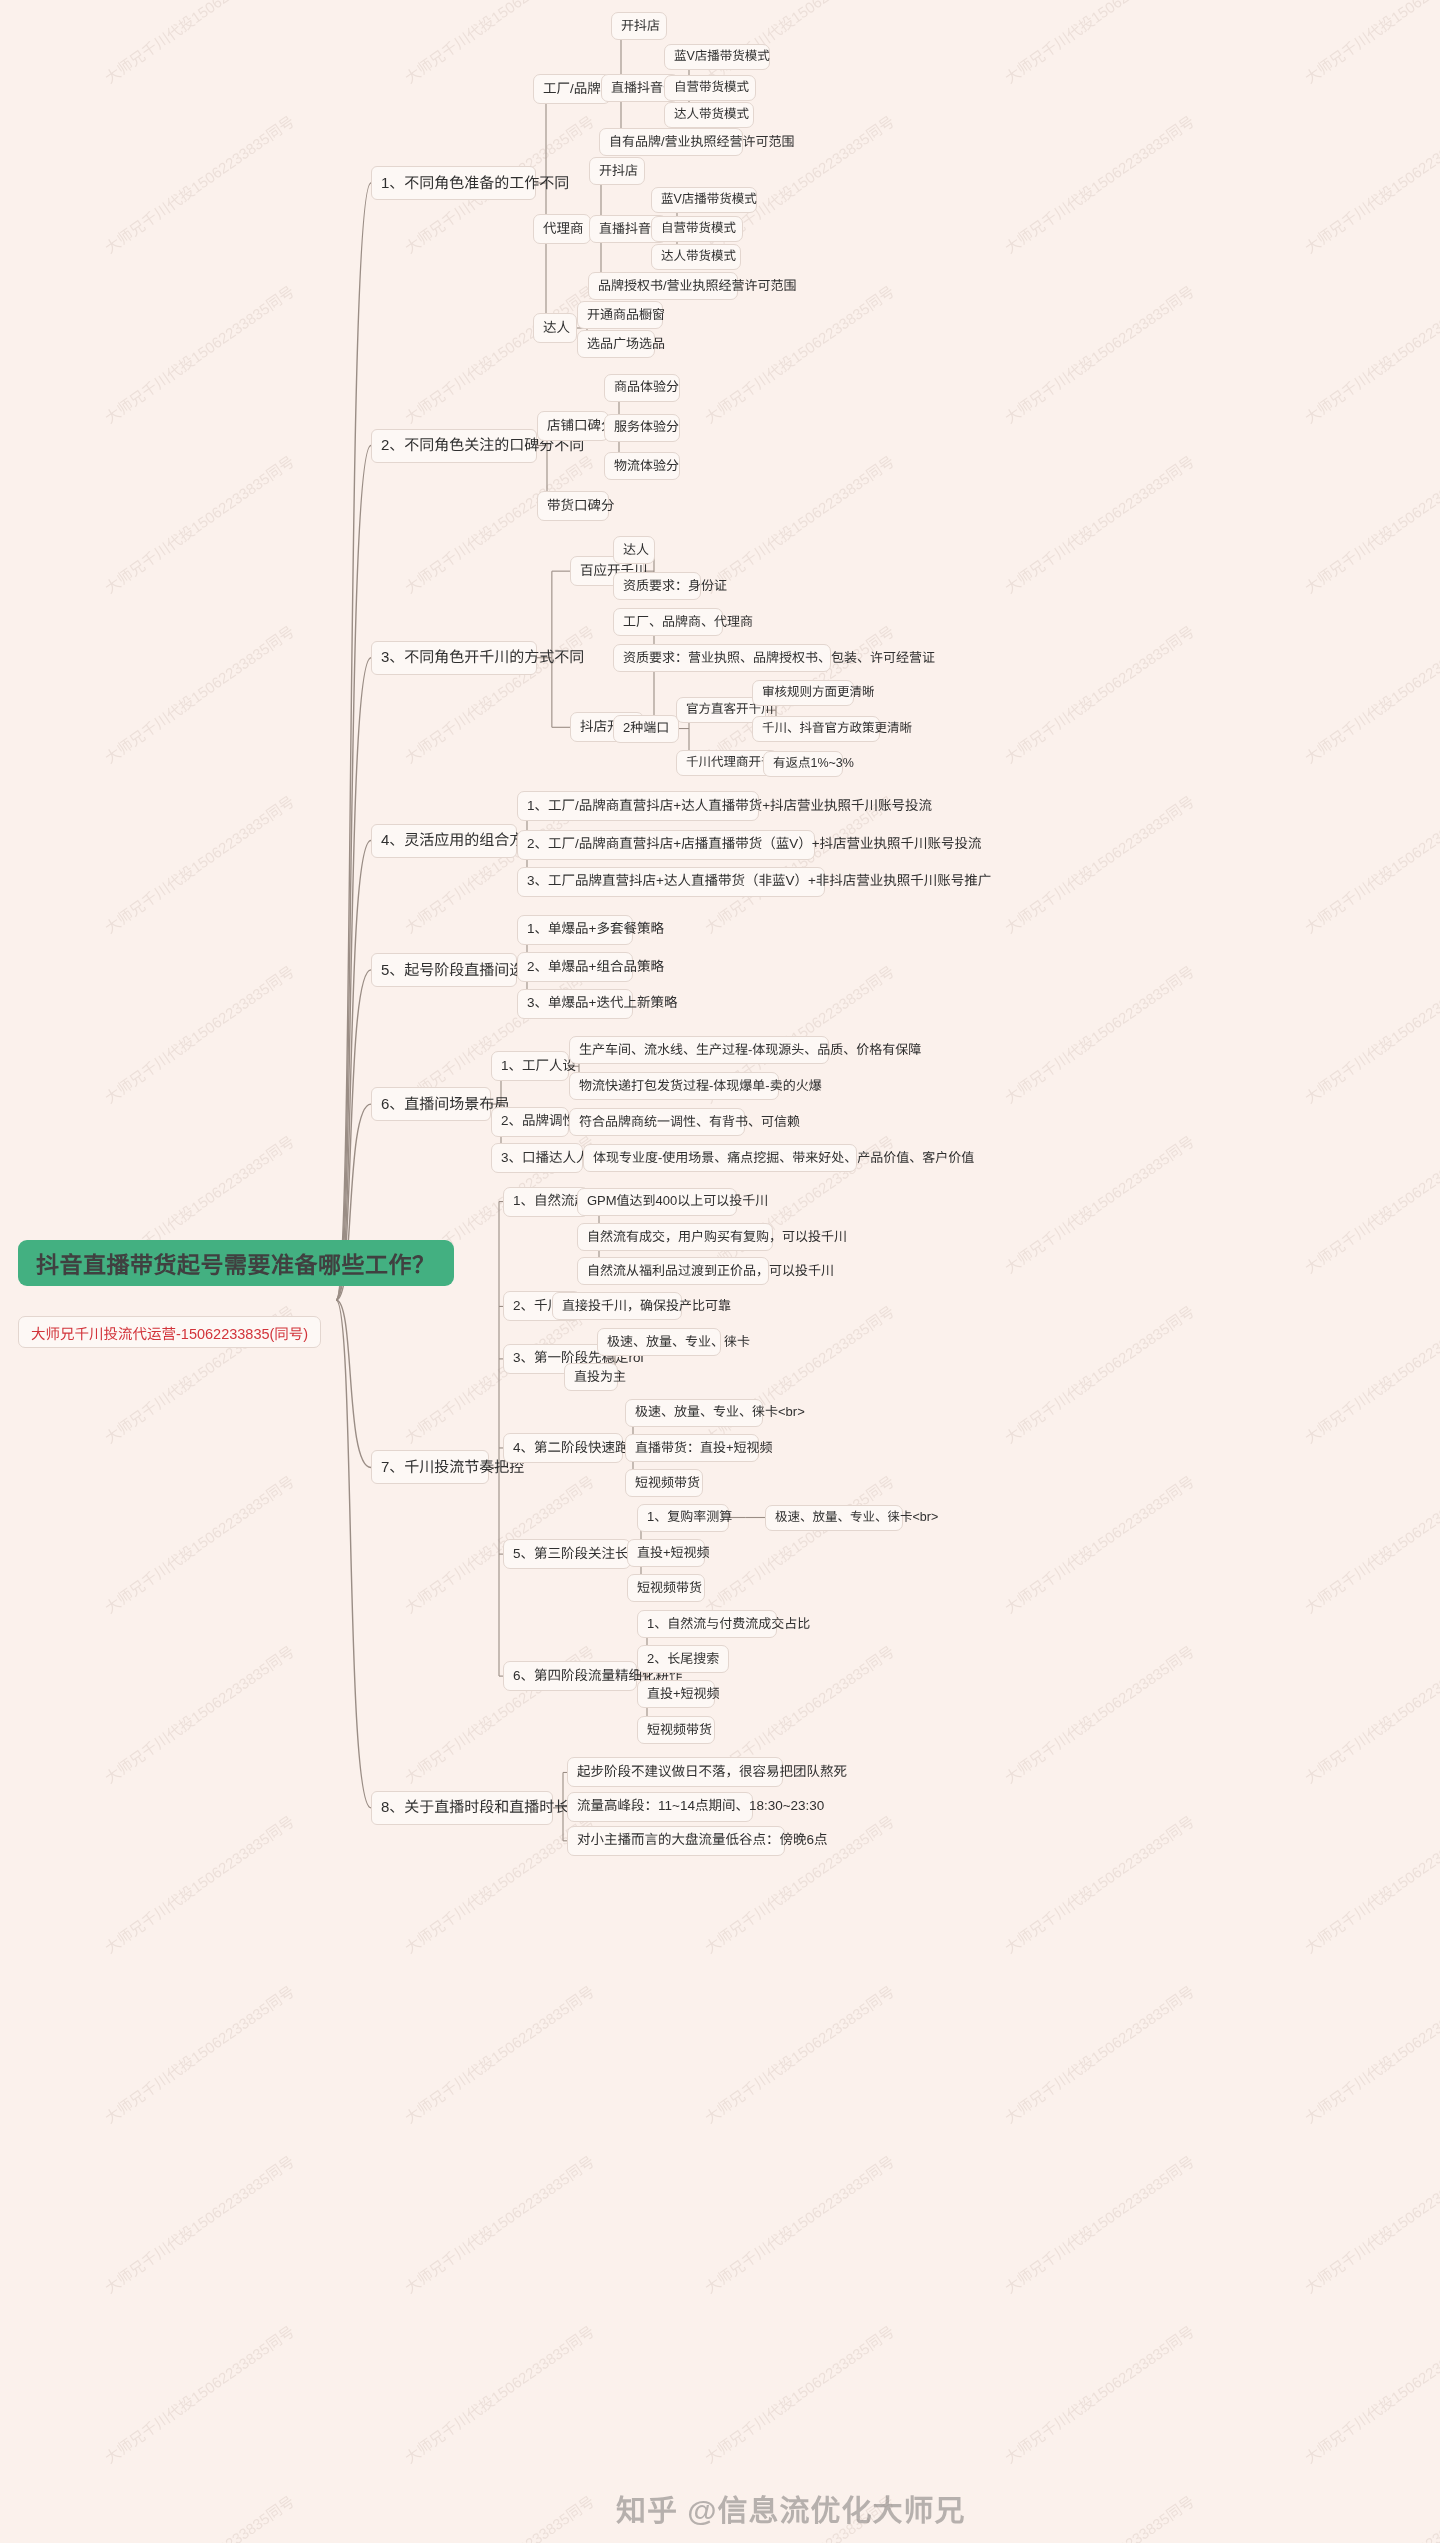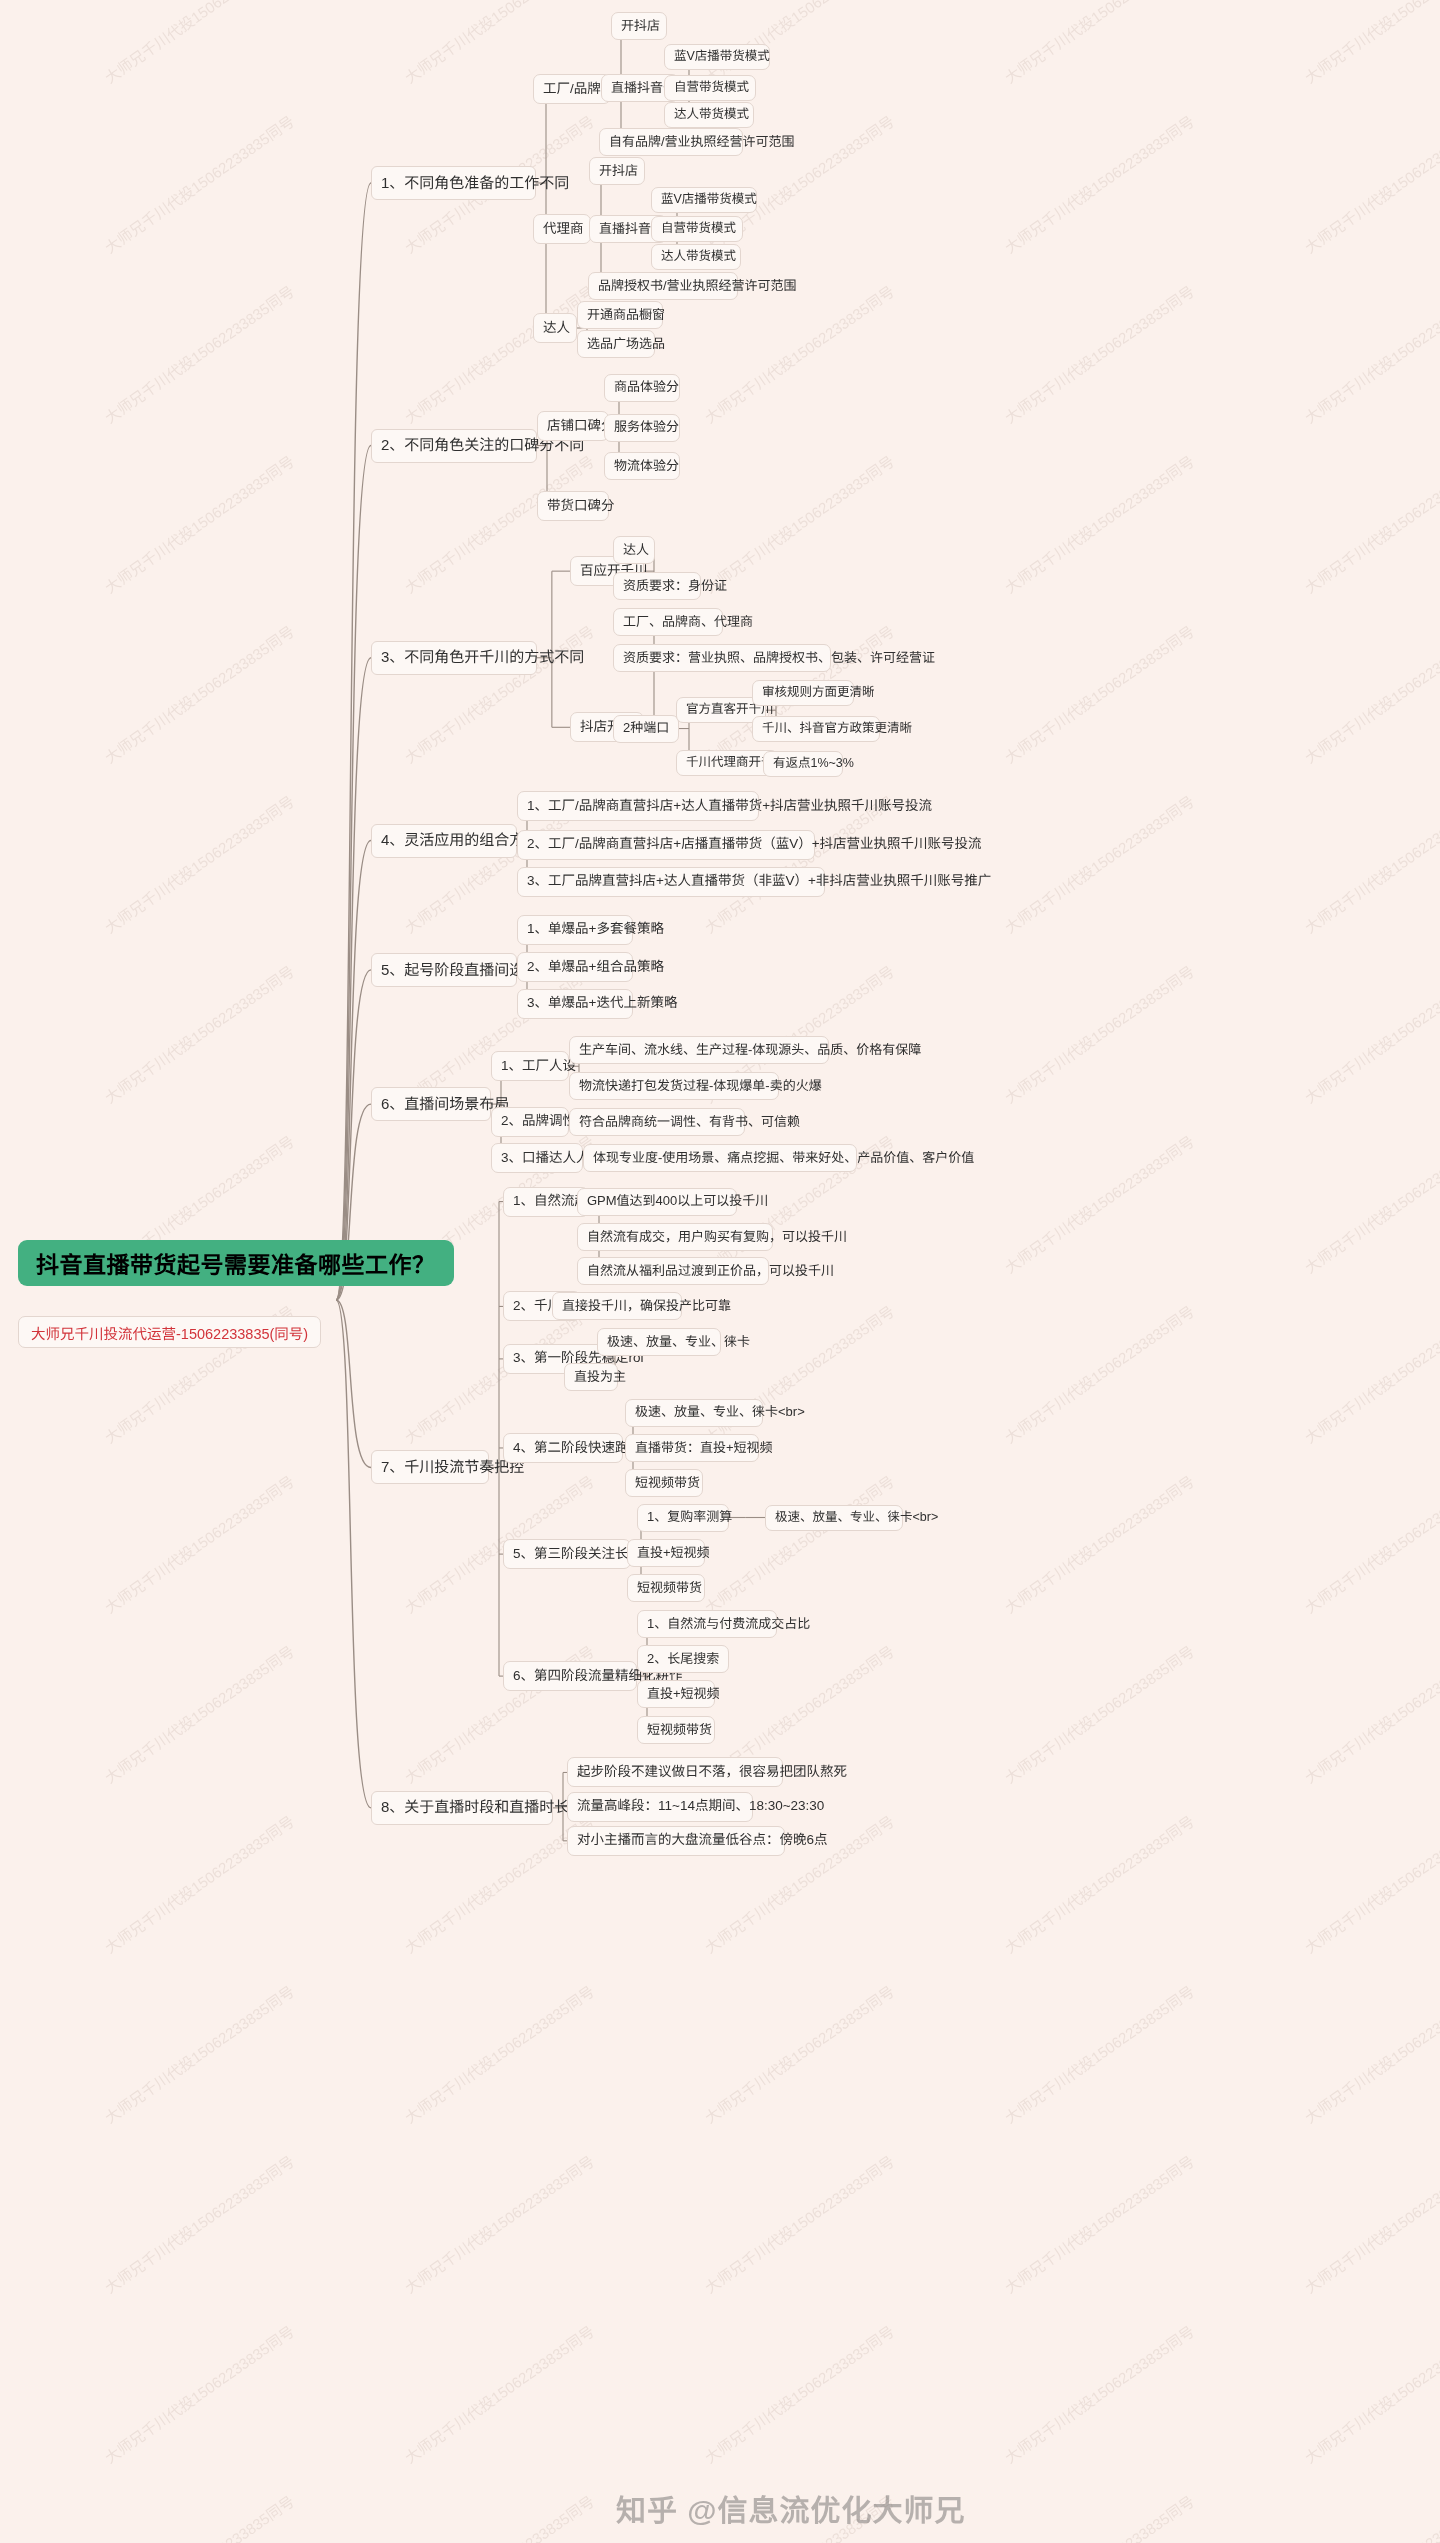--- a/index.html
+++ b/index.html
@@ -45,21 +45,21 @@
   .lvl1 { font-size:15px; height:34px; border-radius:6px; }
   .lvl2 { font-size:13.5px; height:30px; }
   .lvl3 { font-size:13px; height:28px; }
   .lvl4 { font-size:12.5px; height:26px; }
 
   
   #root-title {
     position:absolute; z-index:4;
     background:#43b081;
     border:none; border-radius:9px;
-    color:#000000;
+    color:#404040;
     font-size:23px; font-weight:700;
     height:46px; padding:0 18px;
     display:flex; align-items:center;
     white-space:nowrap;
     letter-spacing:.5px;
   }
   #root-sub {
     position:absolute; z-index:4;
     background:#fdf8f5;
     border:1px solid #e3d6cf;

